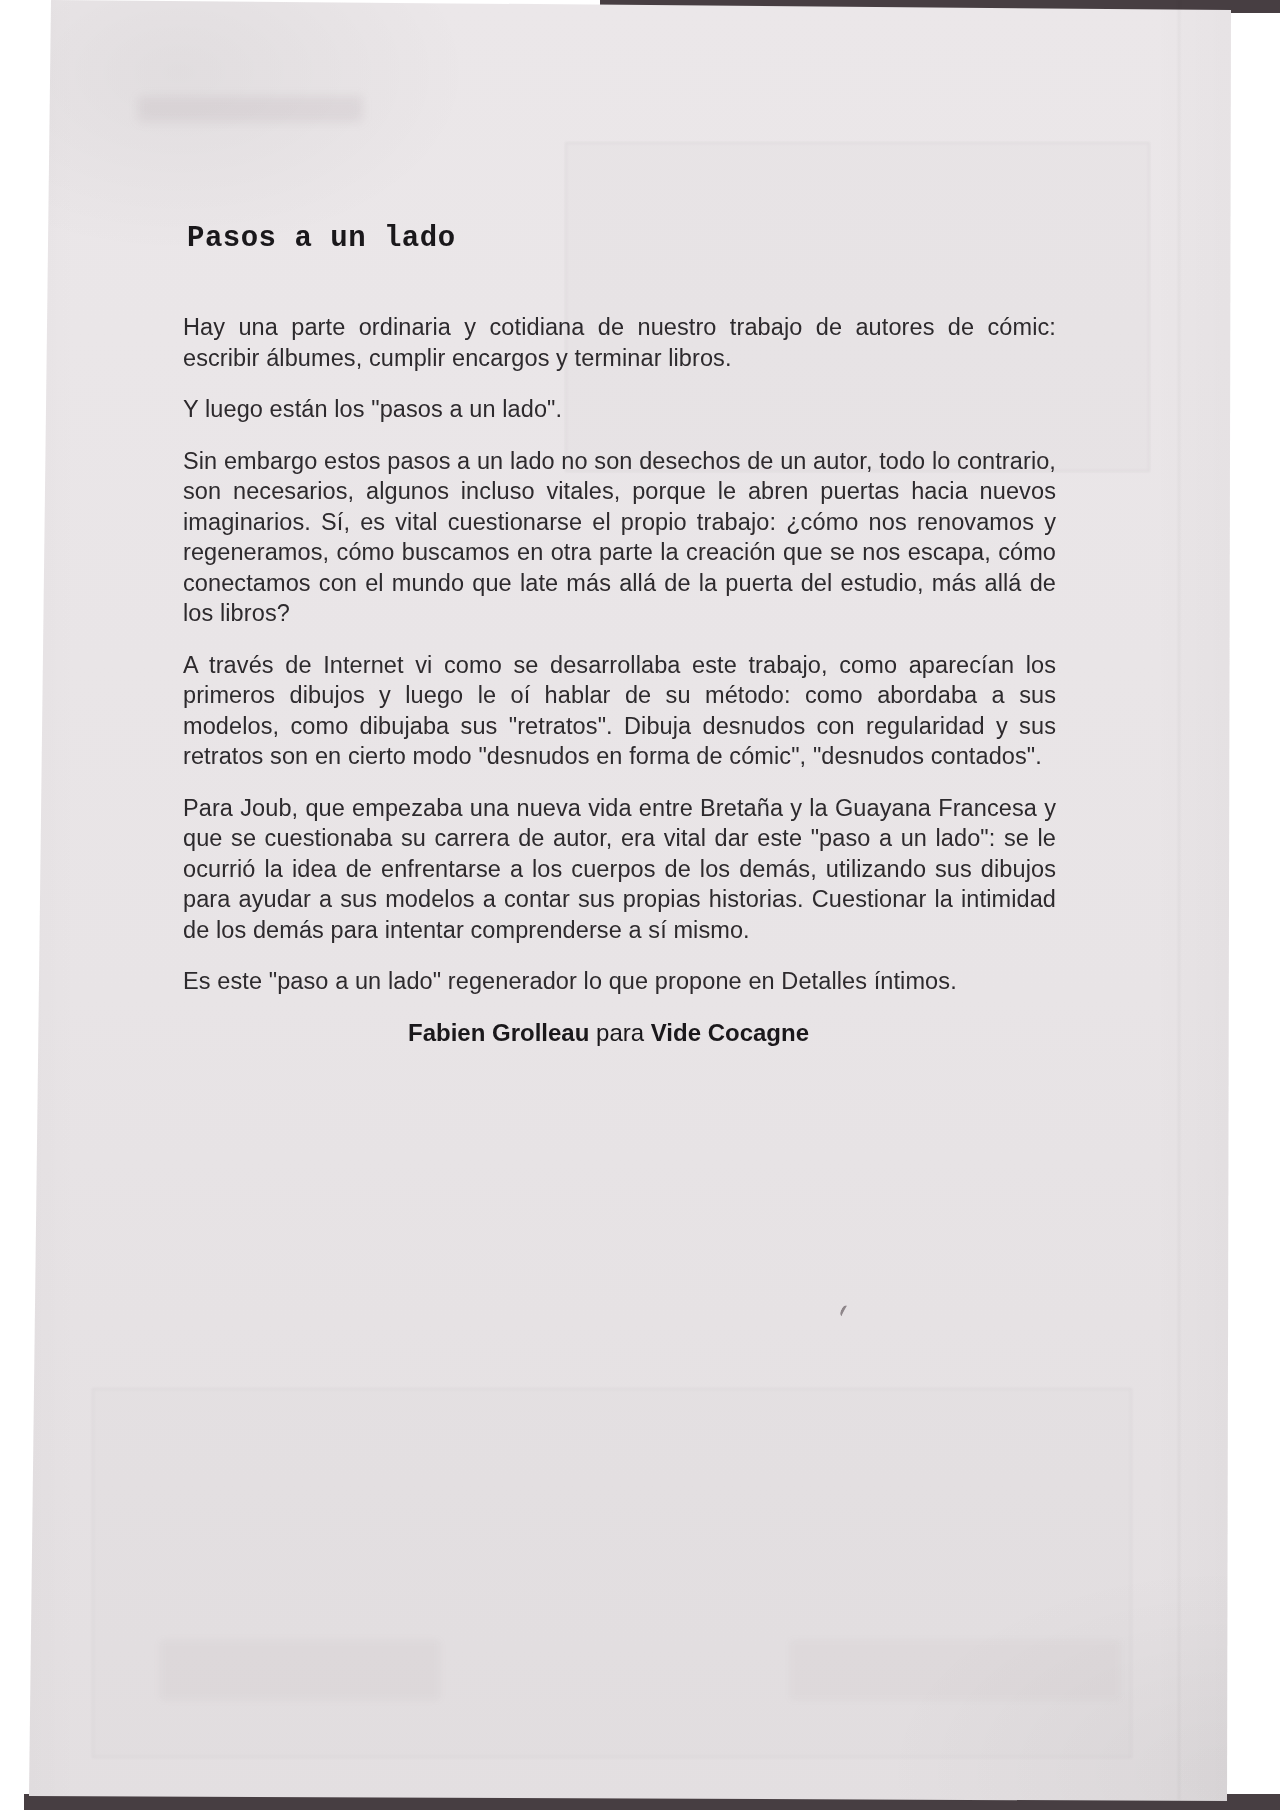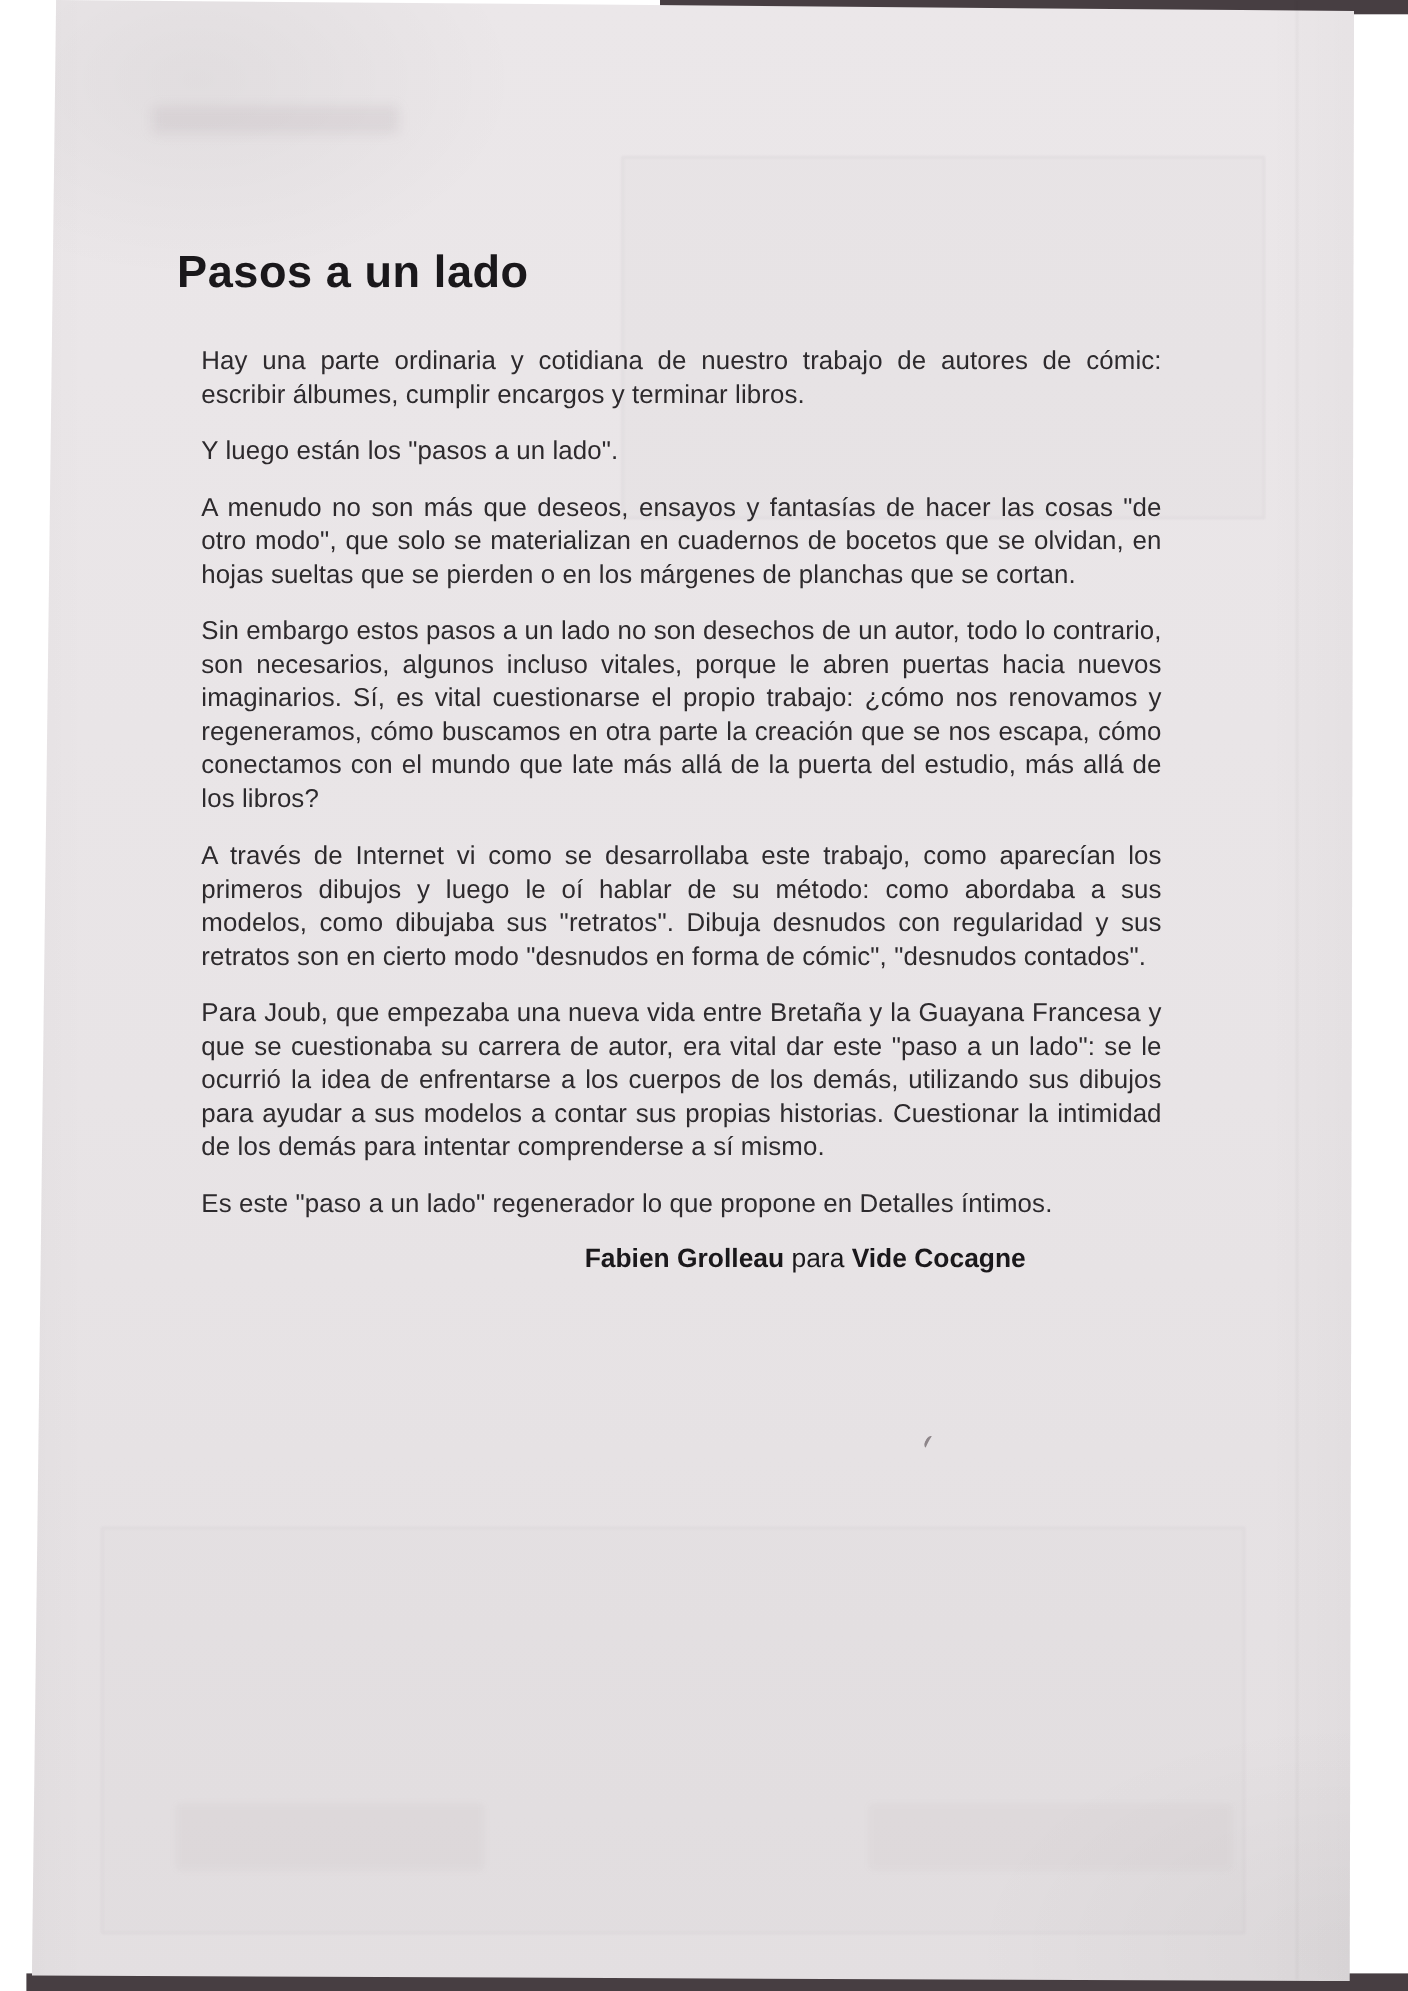--- a/index.html
+++ b/index.html
@@ -68,40 +68,40 @@
     background:rgba(0,0,0,0.035);filter:blur(1px);
   }
   .ink-speck{
     left:841px;top:1305px;width:7px;height:12px;
     border-left:3px solid rgba(70,58,64,0.55);
     border-radius:60% 0 0 60%;
     transform:rotate(28deg);
   }
   
   .page-title{
-    position:absolute;z-index:3;left:161px;top:196px;
-    font-family:Liberation Sans, sans-serif;font-weight:bold;
-    font-size:41px;line-height:48px;letter-spacing:0.5px;
+    position:absolute;z-index:3;left:187px;top:196px;
+    font-family:Liberation Mono, monospace;font-weight:bold;
+    font-size:29px;line-height:48px;letter-spacing:0.5px;
     color:var(--title_ink);
   }
   .content{
     position:absolute;z-index:3;left:173px;top:312px;width:873px;
     color:var(--ink);
     margin-left:10px;
   }
   .content p{
     margin:0 0 21px 0;
     font-size:23.5px;line-height:30.5px;
     text-align:justify;
     letter-spacing:0.1px;
   }
   .signature{
     margin-top:10px;
     padding-left:225px;
-    text-align:center;
+    text-align:left;
     font-size:24px;line-height:30px;
     color:var(--title_ink);
     white-space:nowrap;
   }
   .sig-bold{font-weight:bold;}
 </style>
 </head>
 <body>
 
 <div class="edge-top"></div>
@@ -116,20 +116,19 @@
 <div class="ghost ghost-panel-d"></div>
 <div class="ghost crease"></div>
 <div class="ghost ink-speck"></div>
 
 <h1 class="page-title">Pasos a un lado</h1>
 
 <div class="content">
   <div>
       <p>Hay una parte ordinaria y cotidiana de nuestro trabajo de autores de cómic: escribir álbumes, cumplir encargos y terminar libros.</p>
       <p>Y luego están los "pasos a un lado".</p>
-      <p>A menudo no son más que deseos, ensayos y fantasías de hacer las cosas "de otro modo", que solo se materializan en cuadernos de bocetos que se olvidan, en hojas sueltas que se pierden o en los márgenes de planchas que se cortan.</p>
       <p>Sin embargo estos pasos a un lado no son desechos de un autor, todo lo contrario, son necesarios, algunos incluso vitales, porque le abren puertas hacia nuevos imaginarios. Sí, es vital cuestionarse el propio trabajo: ¿cómo nos renovamos y regeneramos, cómo buscamos en otra parte la creación que se nos escapa, cómo conectamos con el mundo que late más allá de la puerta del estudio, más allá de los libros?</p>
       <p>A través de Internet vi como se desarrollaba este trabajo, como aparecían los primeros dibujos y luego le oí hablar de su método: como abordaba a sus modelos, como dibujaba sus "retratos". Dibuja desnudos con regularidad y sus retratos son en cierto modo "desnudos en forma de cómic", "desnudos contados".</p>
       <p>Para Joub, que empezaba una nueva vida entre Bretaña y la Guayana Francesa y que se cuestionaba su carrera de autor, era vital dar este "paso a un lado": se le ocurrió la idea de enfrentarse a los cuerpos de los demás, utilizando sus dibujos para ayudar a sus modelos a contar sus propias historias. Cuestionar la intimidad de los demás para intentar comprenderse a sí mismo.</p>
       <p>Es este "paso a un lado" regenerador lo que propone en Detalles íntimos.</p>
     </div>
   <div class="signature"><span class="sig-bold">Fabien Grolleau</span><span> para </span><span class="sig-bold">Vide Cocagne</span></div>
 </div>
 
 </body></html>

